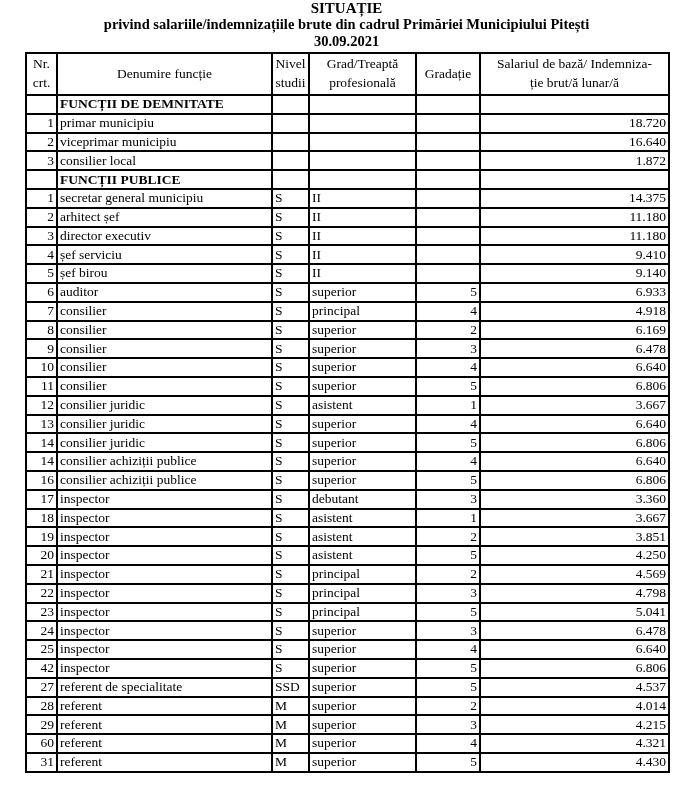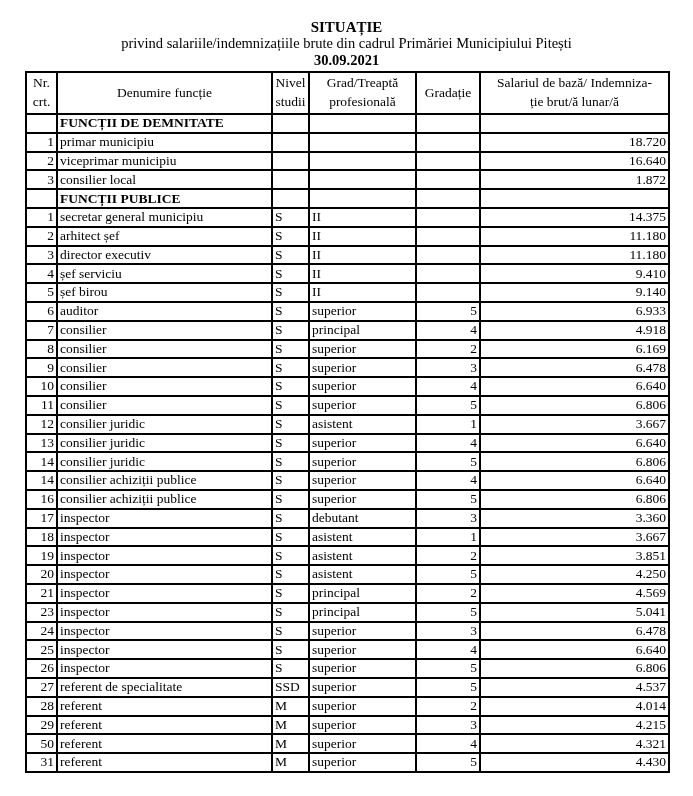--- a/index.html
+++ b/index.html
@@ -9,30 +9,30 @@
   }
   body {
     width: 693px;
     height: 796px;
     font-family: "Liberation Serif", "DejaVu Serif", serif;
     color: #000000;
     overflow: hidden;
   }
   .doc-header {
     text-align: center;
-    padding-top: 19px;
+    padding-top: 0;
   }
   .doc-title {
     font-size: 15px;
     font-weight: bold;
     line-height: 16px;
   }
   .doc-subtitle {
     font-size: 14.5px;
-    font-weight: normal;
+    font-weight: bold;
     line-height: 17px;
   }
   .doc-date {
     font-size: 14.5px;
     font-weight: bold;
     line-height: 16px;
   }
   table.salary-table {
     border-collapse: collapse;
     margin-left: 25px;
@@ -307,20 +307,28 @@
       </tr>
       <tr>
         <td class="c-nr">21</td>
         <td class="c-name">inspector</td>
         <td class="c-level">S</td>
         <td class="c-grade">principal</td>
         <td class="c-grad">2</td>
         <td class="c-sal">4.569</td>
       </tr>
       <tr>
+        <td class="c-nr">22</td>
+        <td class="c-name">inspector</td>
+        <td class="c-level">S</td>
+        <td class="c-grade">principal</td>
+        <td class="c-grad">3</td>
+        <td class="c-sal">4.798</td>
+      </tr>
+      <tr>
         <td class="c-nr">23</td>
         <td class="c-name">inspector</td>
         <td class="c-level">S</td>
         <td class="c-grade">principal</td>
         <td class="c-grad">5</td>
         <td class="c-sal">5.041</td>
       </tr>
       <tr>
         <td class="c-nr">24</td>
         <td class="c-name">inspector</td>
@@ -331,21 +339,21 @@
       </tr>
       <tr>
         <td class="c-nr">25</td>
         <td class="c-name">inspector</td>
         <td class="c-level">S</td>
         <td class="c-grade">superior</td>
         <td class="c-grad">4</td>
         <td class="c-sal">6.640</td>
       </tr>
       <tr>
-        <td class="c-nr">26</td>
+        <td class="c-nr">42</td>
         <td class="c-name">inspector</td>
         <td class="c-level">S</td>
         <td class="c-grade">superior</td>
         <td class="c-grad">5</td>
         <td class="c-sal">6.806</td>
       </tr>
       <tr>
         <td class="c-nr">27</td>
         <td class="c-name">referent de specialitate</td>
         <td class="c-level">SSD</td>
@@ -363,21 +371,21 @@
       </tr>
       <tr>
         <td class="c-nr">29</td>
         <td class="c-name">referent</td>
         <td class="c-level">M</td>
         <td class="c-grade">superior</td>
         <td class="c-grad">3</td>
         <td class="c-sal">4.215</td>
       </tr>
       <tr>
-        <td class="c-nr">50</td>
+        <td class="c-nr">60</td>
         <td class="c-name">referent</td>
         <td class="c-level">M</td>
         <td class="c-grade">superior</td>
         <td class="c-grad">4</td>
         <td class="c-sal">4.321</td>
       </tr>
       <tr>
         <td class="c-nr">31</td>
         <td class="c-name">referent</td>
         <td class="c-level">M</td>

